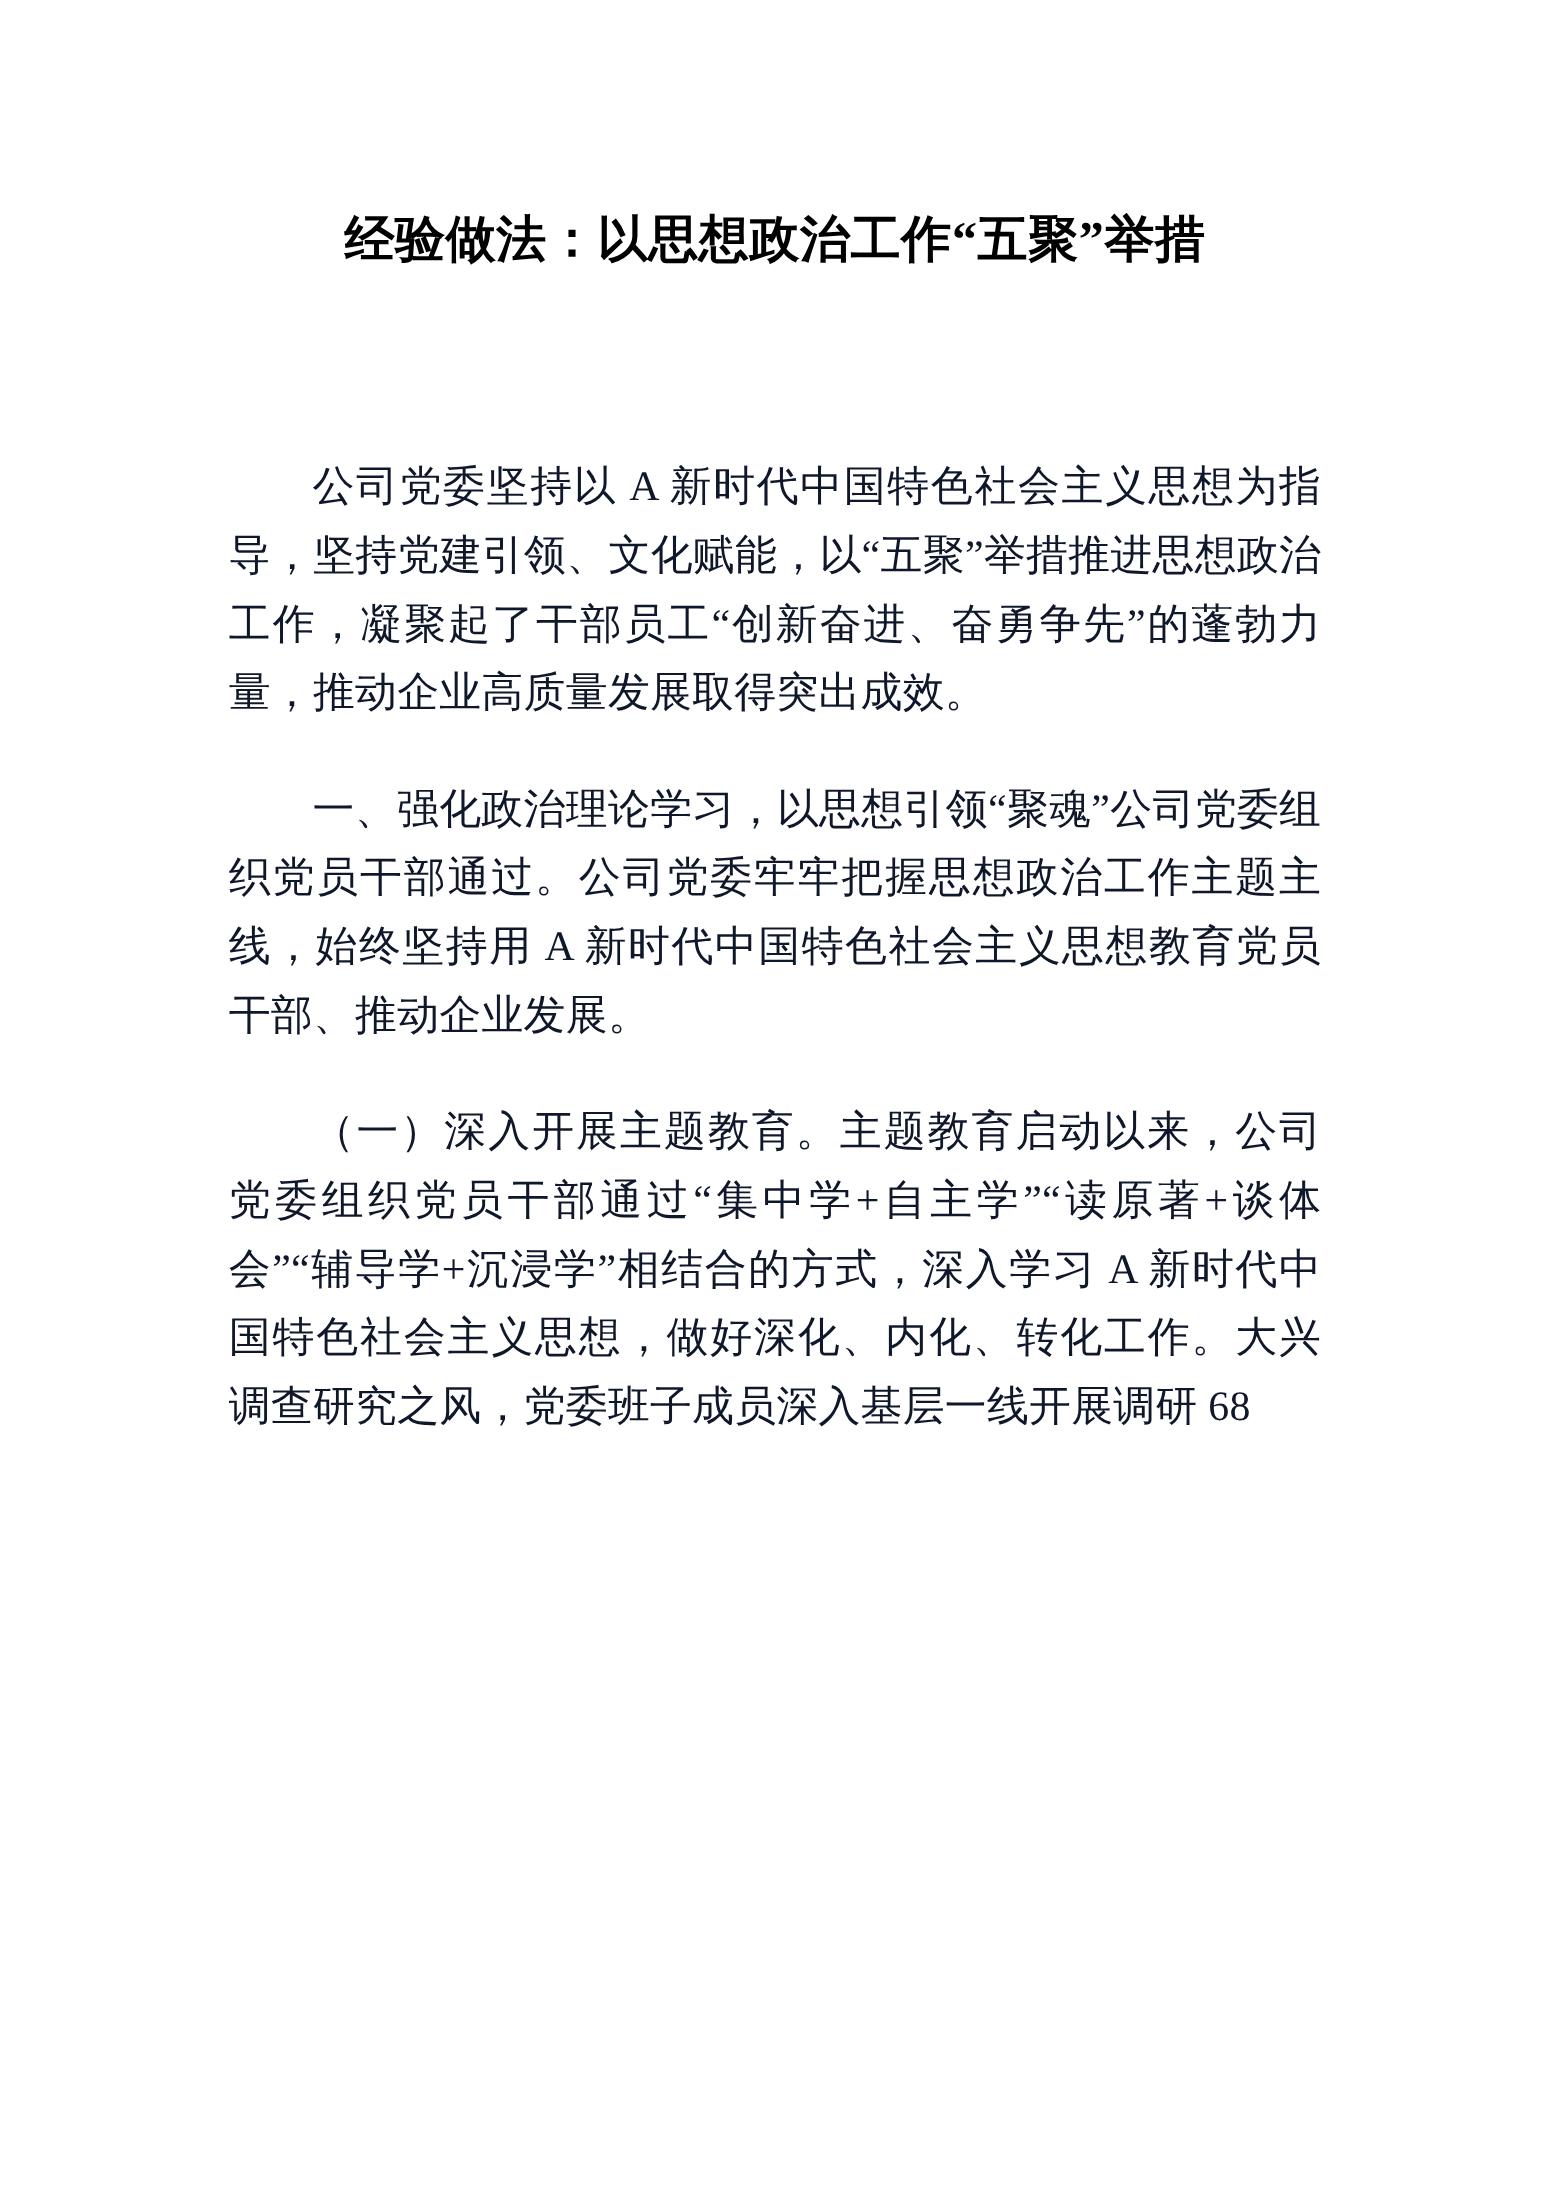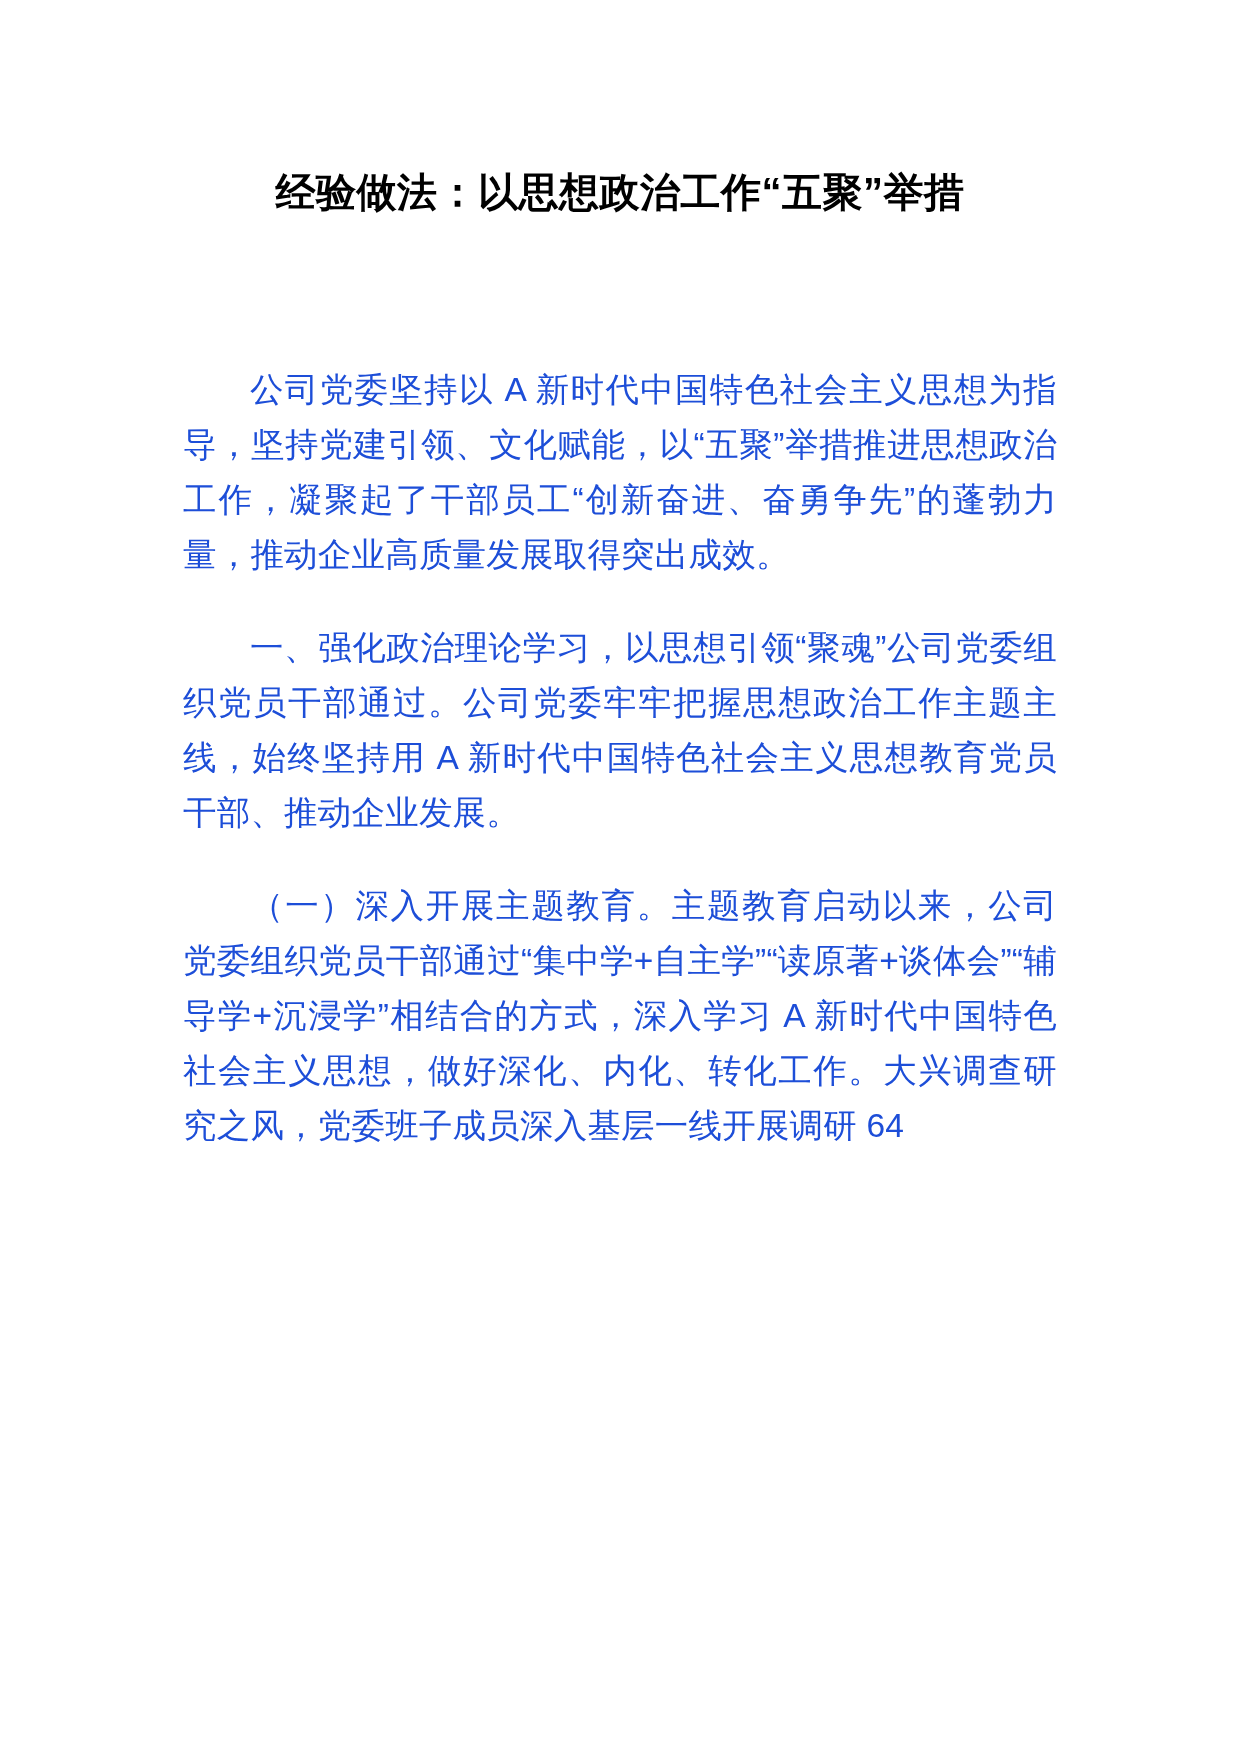--- a/index.html
+++ b/index.html
@@ -11,20 +11,21 @@
     font-family: "Liberation Sans", "DejaVu Sans", sans-serif;
     color: #000000;
   }
   .page {
     position: relative;
     width: 1240px;
     height: 1754px;
     background: #ffffff;
     overflow: hidden;
     box-sizing: border-box;
+    font-family: Liberation Serif, serif;
   }
   .doc-body {
     position: absolute;
     left: 183px;
     top: 0;
     width: 874px;
   }
   .doc-title {
     font-size: 40px;
     font-weight: 700;
@@ -44,38 +45,38 @@
   }
   p.para {
     margin: 0 0 38px 0;
     font-size: 33.5px;
     line-height: 55px;
     text-align: justify;
     text-justify: inter-ideograph;
     text-indent: 2em;
     letter-spacing: 0.2px;
     font-weight: 400;
-    color: #1d4ed8;
+    color: #0f172a;
     word-break: break-all;
   }
   p.para:last-child {
     margin-bottom: 0;
   }
 </style>
 </head>
 <body>
 
 <div class="page">
   <div class="doc-body">
 
     <div class="doc-title title-line-1">经验做法：以思想政治工作“五聚”举措</div>
 
 
     <div class="body-block">
       <p class="para">公司党委坚持以 A 新时代中国特色社会主义思想为指导，坚持党建引领、文化赋能，以“五聚”举措推进思想政治工作，凝聚起了干部员工“创新奋进、奋勇争先”的蓬勃力量，推动企业高质量发展取得突出成效。</p>
 
       <p class="para">一、强化政治理论学习，以思想引领“聚魂”公司党委组织党员干部通过。公司党委牢牢把握思想政治工作主题主线，始终坚持用 A 新时代中国特色社会主义思想教育党员干部、推动企业发展。</p>
 
-      <p class="para">（一）深入开展主题教育。主题教育启动以来，公司党委组织党员干部通过“集中学+自主学”“读原著+谈体会”“辅导学+沉浸学”相结合的方式，深入学习 A 新时代中国特色社会主义思想，做好深化、内化、转化工作。大兴调查研究之风，党委班子成员深入基层一线开展调研 64</p>
+      <p class="para">（一）深入开展主题教育。主题教育启动以来，公司党委组织党员干部通过“集中学+自主学”“读原著+谈体会”“辅导学+沉浸学”相结合的方式，深入学习 A 新时代中国特色社会主义思想，做好深化、内化、转化工作。大兴调查研究之风，党委班子成员深入基层一线开展调研 68</p>
     </div>
 
   </div>
 </div>
 
 </body></html>

